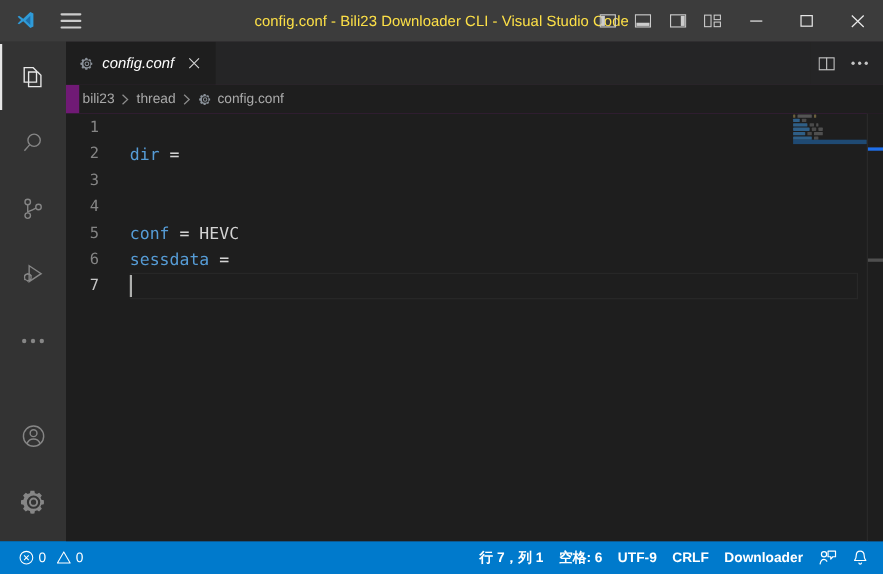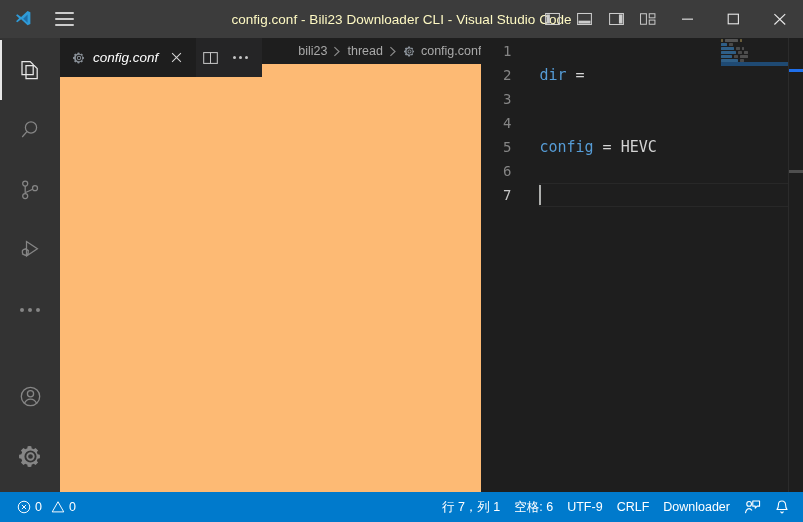--- a/index.html
+++ b/index.html
@@ -55,21 +55,21 @@
     height: 2px;
     background: #cccccc;
     border-radius: 1px;
   }
   .tb-title {
     position: absolute;
     left: 0;
     right: 0;
     text-align: center;
     font-size: 13.5px;
-    color: #fef9c3;
+    color: #fde047;
     letter-spacing: 0.05px;
     pointer-events: none;
   }
   .tb-right {
     margin-left: auto;
     display: flex;
     align-items: center;
     height: 38px;
     z-index: 2;
   }
@@ -137,23 +137,23 @@
     border-radius: 50%;
     background: #868686;
     display: block;
   }
   .ab-spacer { flex: 1; }
 
   
   .editorarea {
     flex: 1;
     display: flex;
-    flex-direction: row;
+    flex-direction: column;
     min-width: 0;
-    background: #fdba74;
+    background: #701a75;
   }
 
   .tabsrow {
     height: 39px;
     min-height: 39px;
     background: #252526;
     display: flex;
     align-items: stretch;
     position: relative;
   }
@@ -200,25 +200,26 @@
     width: 3px; height: 3px; border-radius: 50%;
     background: #c5c5c5; display: block;
   }
 
   
   .breadcrumb {
     height: 26px;
     min-height: 26px;
     display: flex;
     align-items: center;
-    padding-left: 36px;
+    padding-left: 3px;
     font-size: 12.5px;
     color: #a9a9a9;
     background: #1e1e1e;
     gap: 0;
+    margin-left: 12px;
   }
   .bc-seg { display: flex; align-items: center; gap: 5px; }
   .bc-sep {
     color: #8c8c8c;
     margin: 0 6px;
     font-size: 11px;
     display: flex;
     align-items: center;
   }
 
@@ -335,21 +336,21 @@
   .statusbar {
     height: 30px;
     min-height: 30px;
     background: #007acc;
     display: flex;
     align-items: center;
     color: #ffffff;
     font-size: 12.5px;
   }
   .sb-left { display: flex; align-items: center; padding-left: 10px; gap: 0; }
-  .sb-right { margin-left: auto; display: flex; align-items: flex-start; padding-right: 6px; }
+  .sb-right { margin-left: auto; display: flex; align-items: flex-start; padding-right: 6px; font-weight: bold; }
   .sb-item {
     display: flex;
     align-items: center;
     gap: 4px;
     padding: 0 7px;
     height: 30px;
     white-space: nowrap;
   }
   .sb-icon-item {
     display: flex;
@@ -558,24 +559,25 @@
               <span class="lc"><span class="t-key">dir</span><span class="t-op"> = </span></span>
             </div>
             <div class="line">
               <span class="ln">3</span>
             </div>
             <div class="line">
               <span class="ln">4</span>
             </div>
             <div class="line">
               <span class="ln">5</span>
-              <span class="lc"><span class="t-key">config</span><span class="t-op"> = </span><span class="t-val">HEVC</span></span>
+              <span class="lc"><span class="t-key">conf</span><span class="t-op"> = </span><span class="t-val">HEVC</span></span>
             </div>
             <div class="line">
               <span class="ln">6</span>
+              <span class="lc"><span class="t-key">sessdata</span><span class="t-op"> = </span></span>
             </div>
             <div class="line active">
               <div class="hl"></div>
               <span class="ln">7</span>
               <span class="lc"></span>
               <div class="cursor"></div>
             </div>
           </div>
         <div class="minimap" id="minimap">
             <div class="mm-line">

